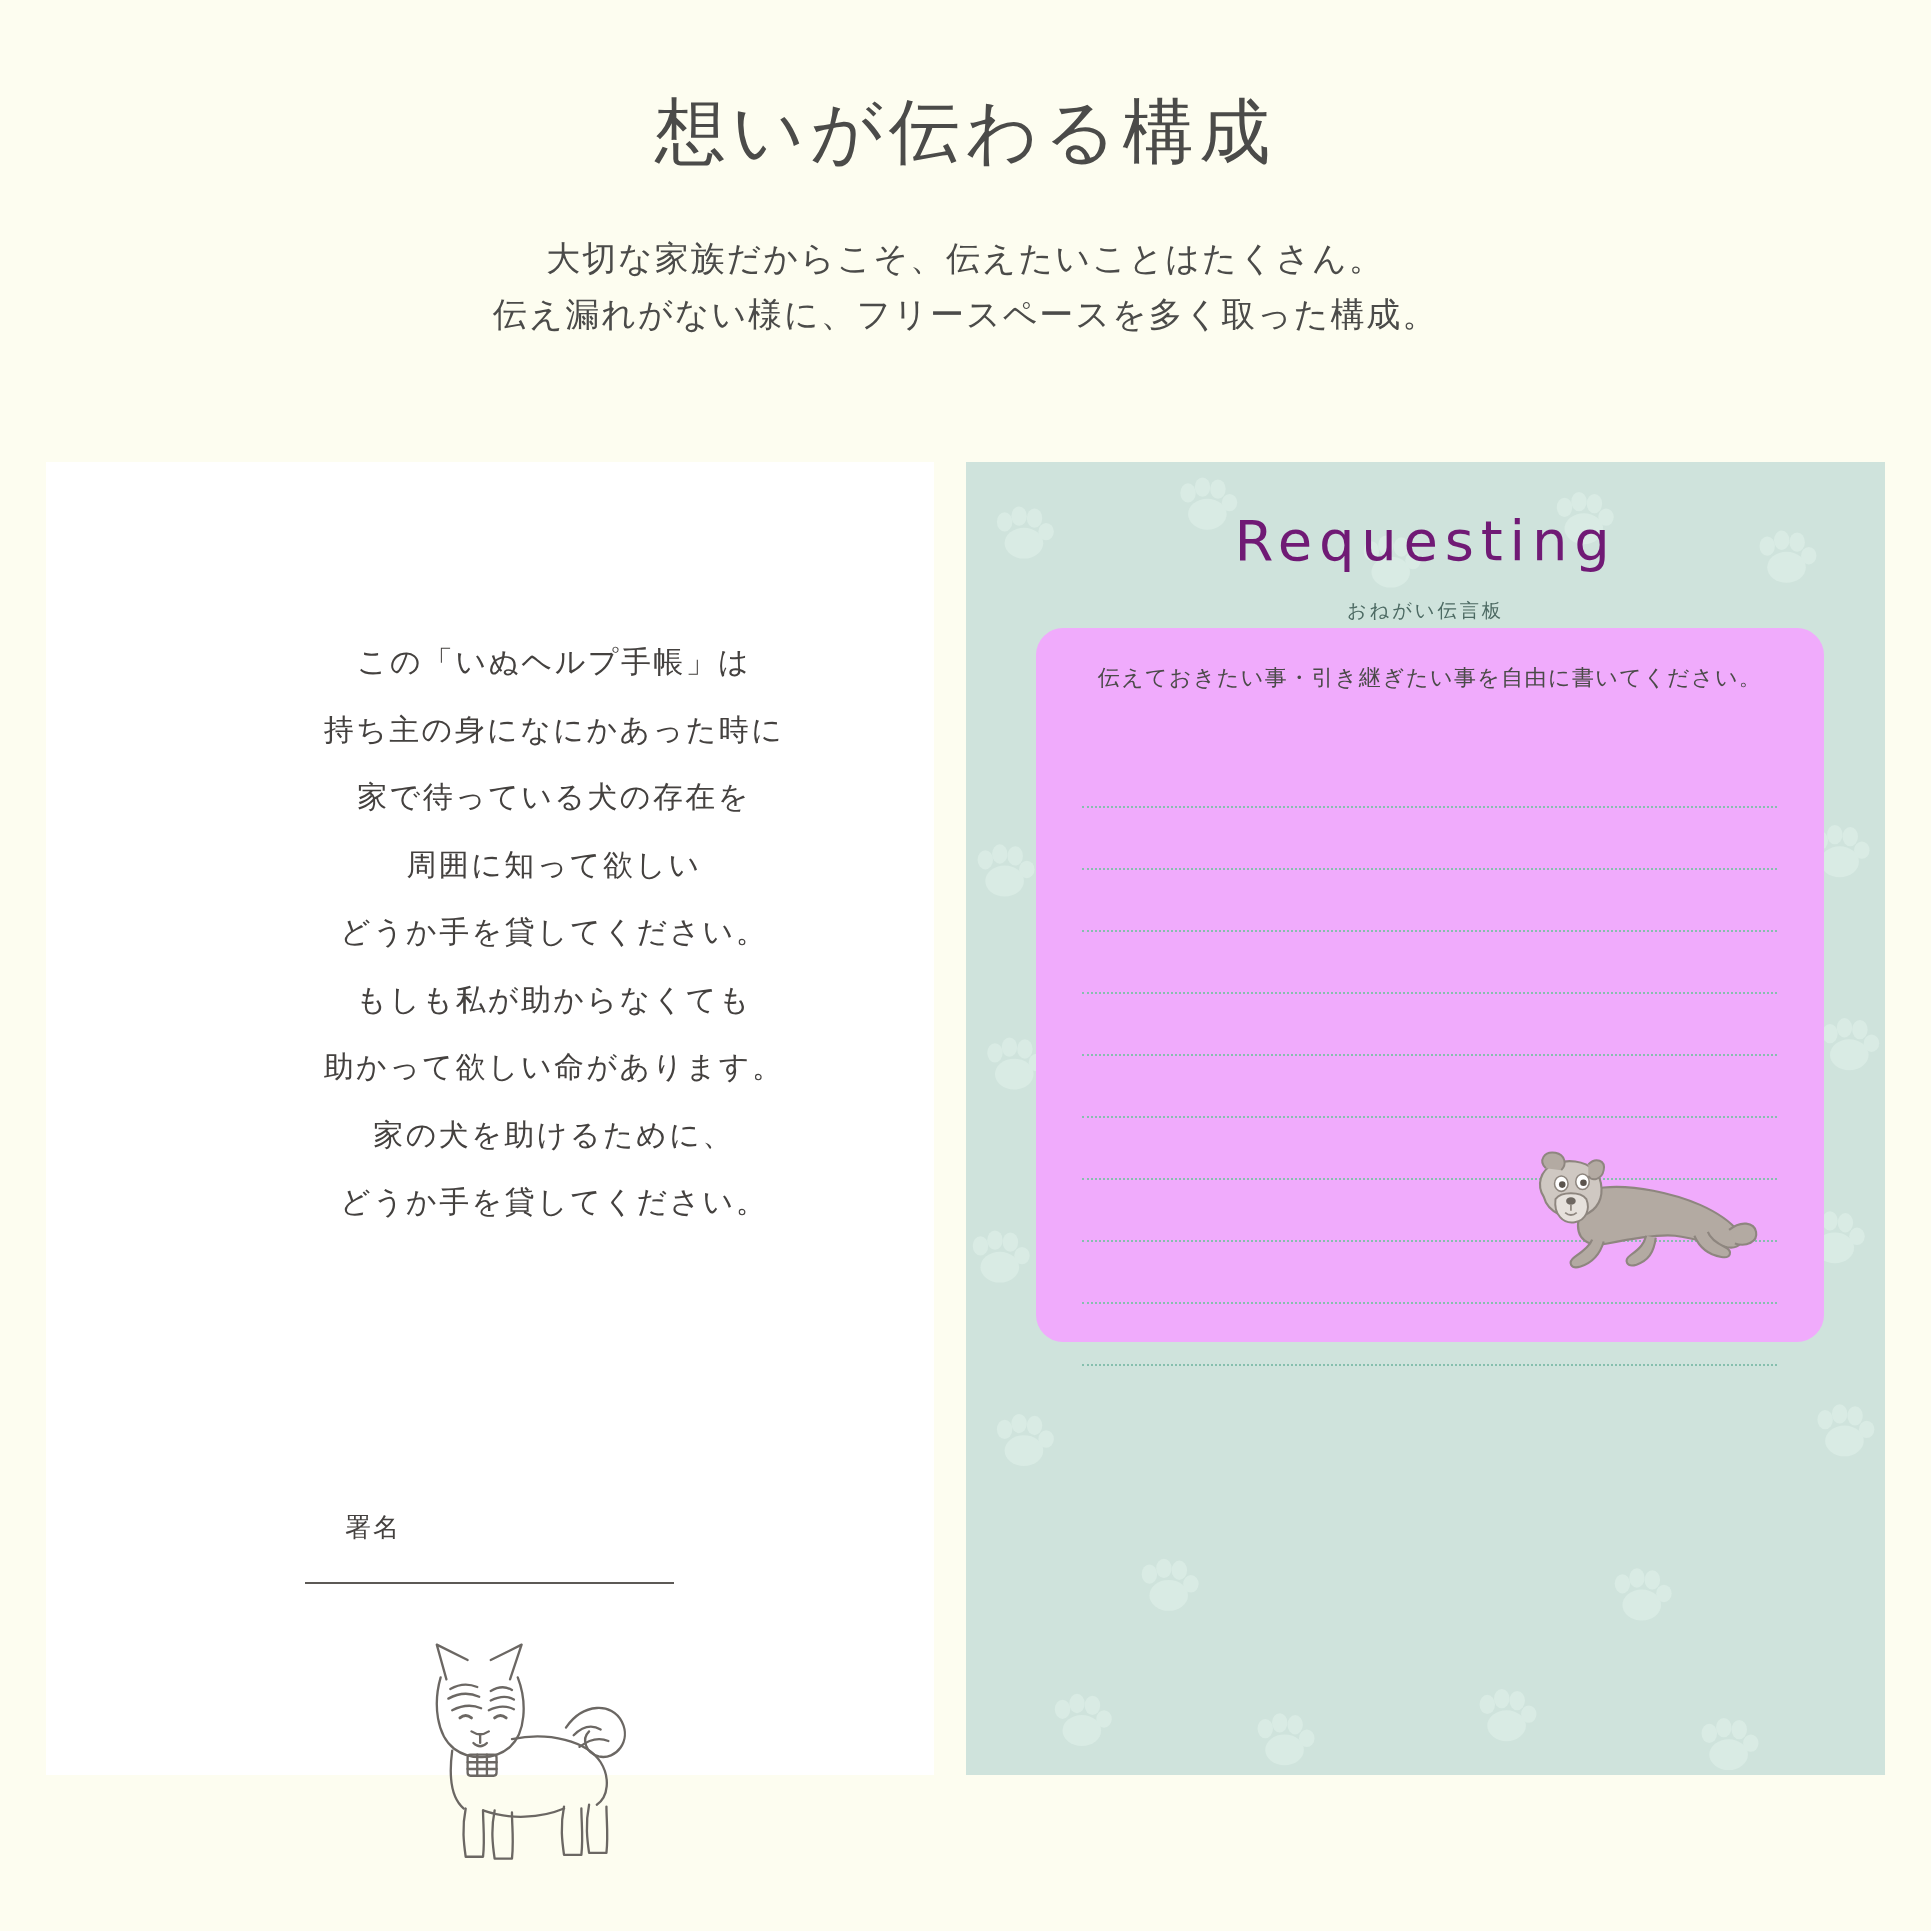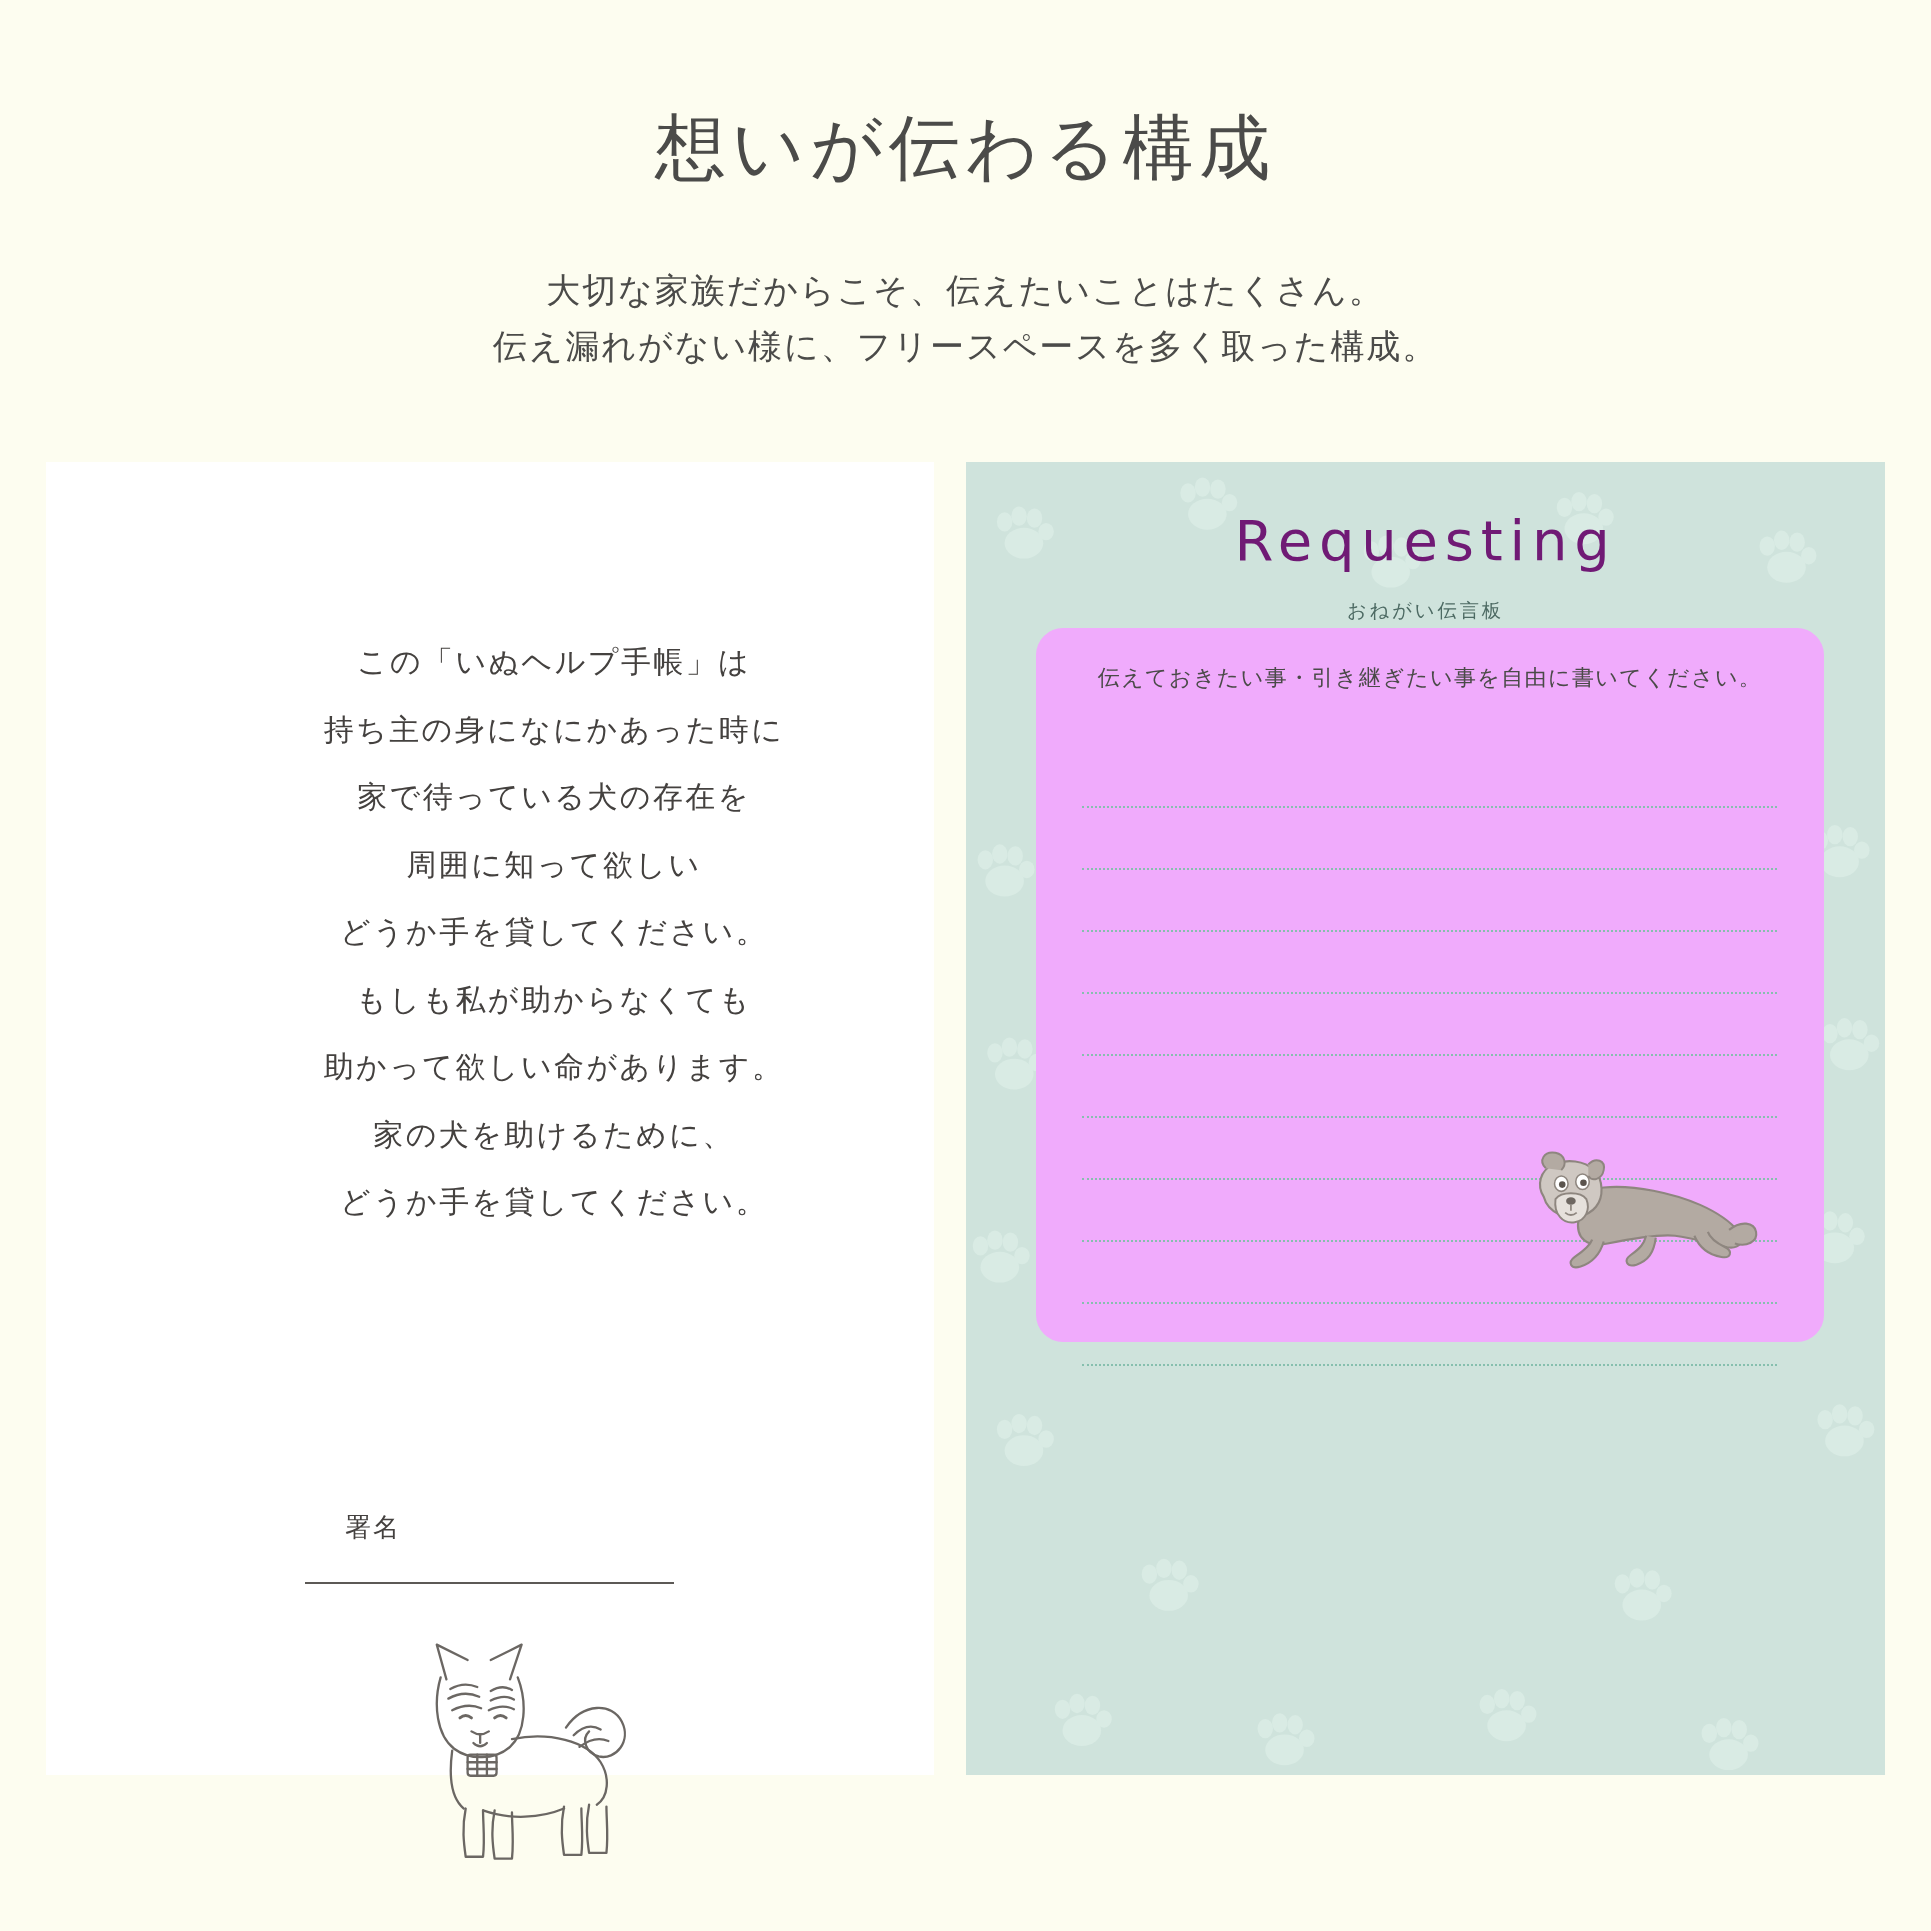--- a/index.html
+++ b/index.html
@@ -23,30 +23,30 @@
 
   
   .header {
     position: absolute;
     top: 0;
     left: 0;
     width: 1931px;
     text-align: center;
   }
   .main-title {
-    margin: 16px;
+    margin: 0;
     padding-top: 85px;
     font-size: 71px;
     font-weight: 400;
     letter-spacing: 5.8px;
     color: #4b4b49;
     font-family: "DejaVu Sans", sans-serif;
   }
   .subtitle {
-    margin: 8px;
+    margin: 0;
     padding-top: 50px;
     font-size: 34px;
     line-height: 1.65;
     letter-spacing: 1.9px;
     color: #4b4b49;
     font-weight: 400;
     font-family: "DejaVu Sans", sans-serif;
   }
 
   

